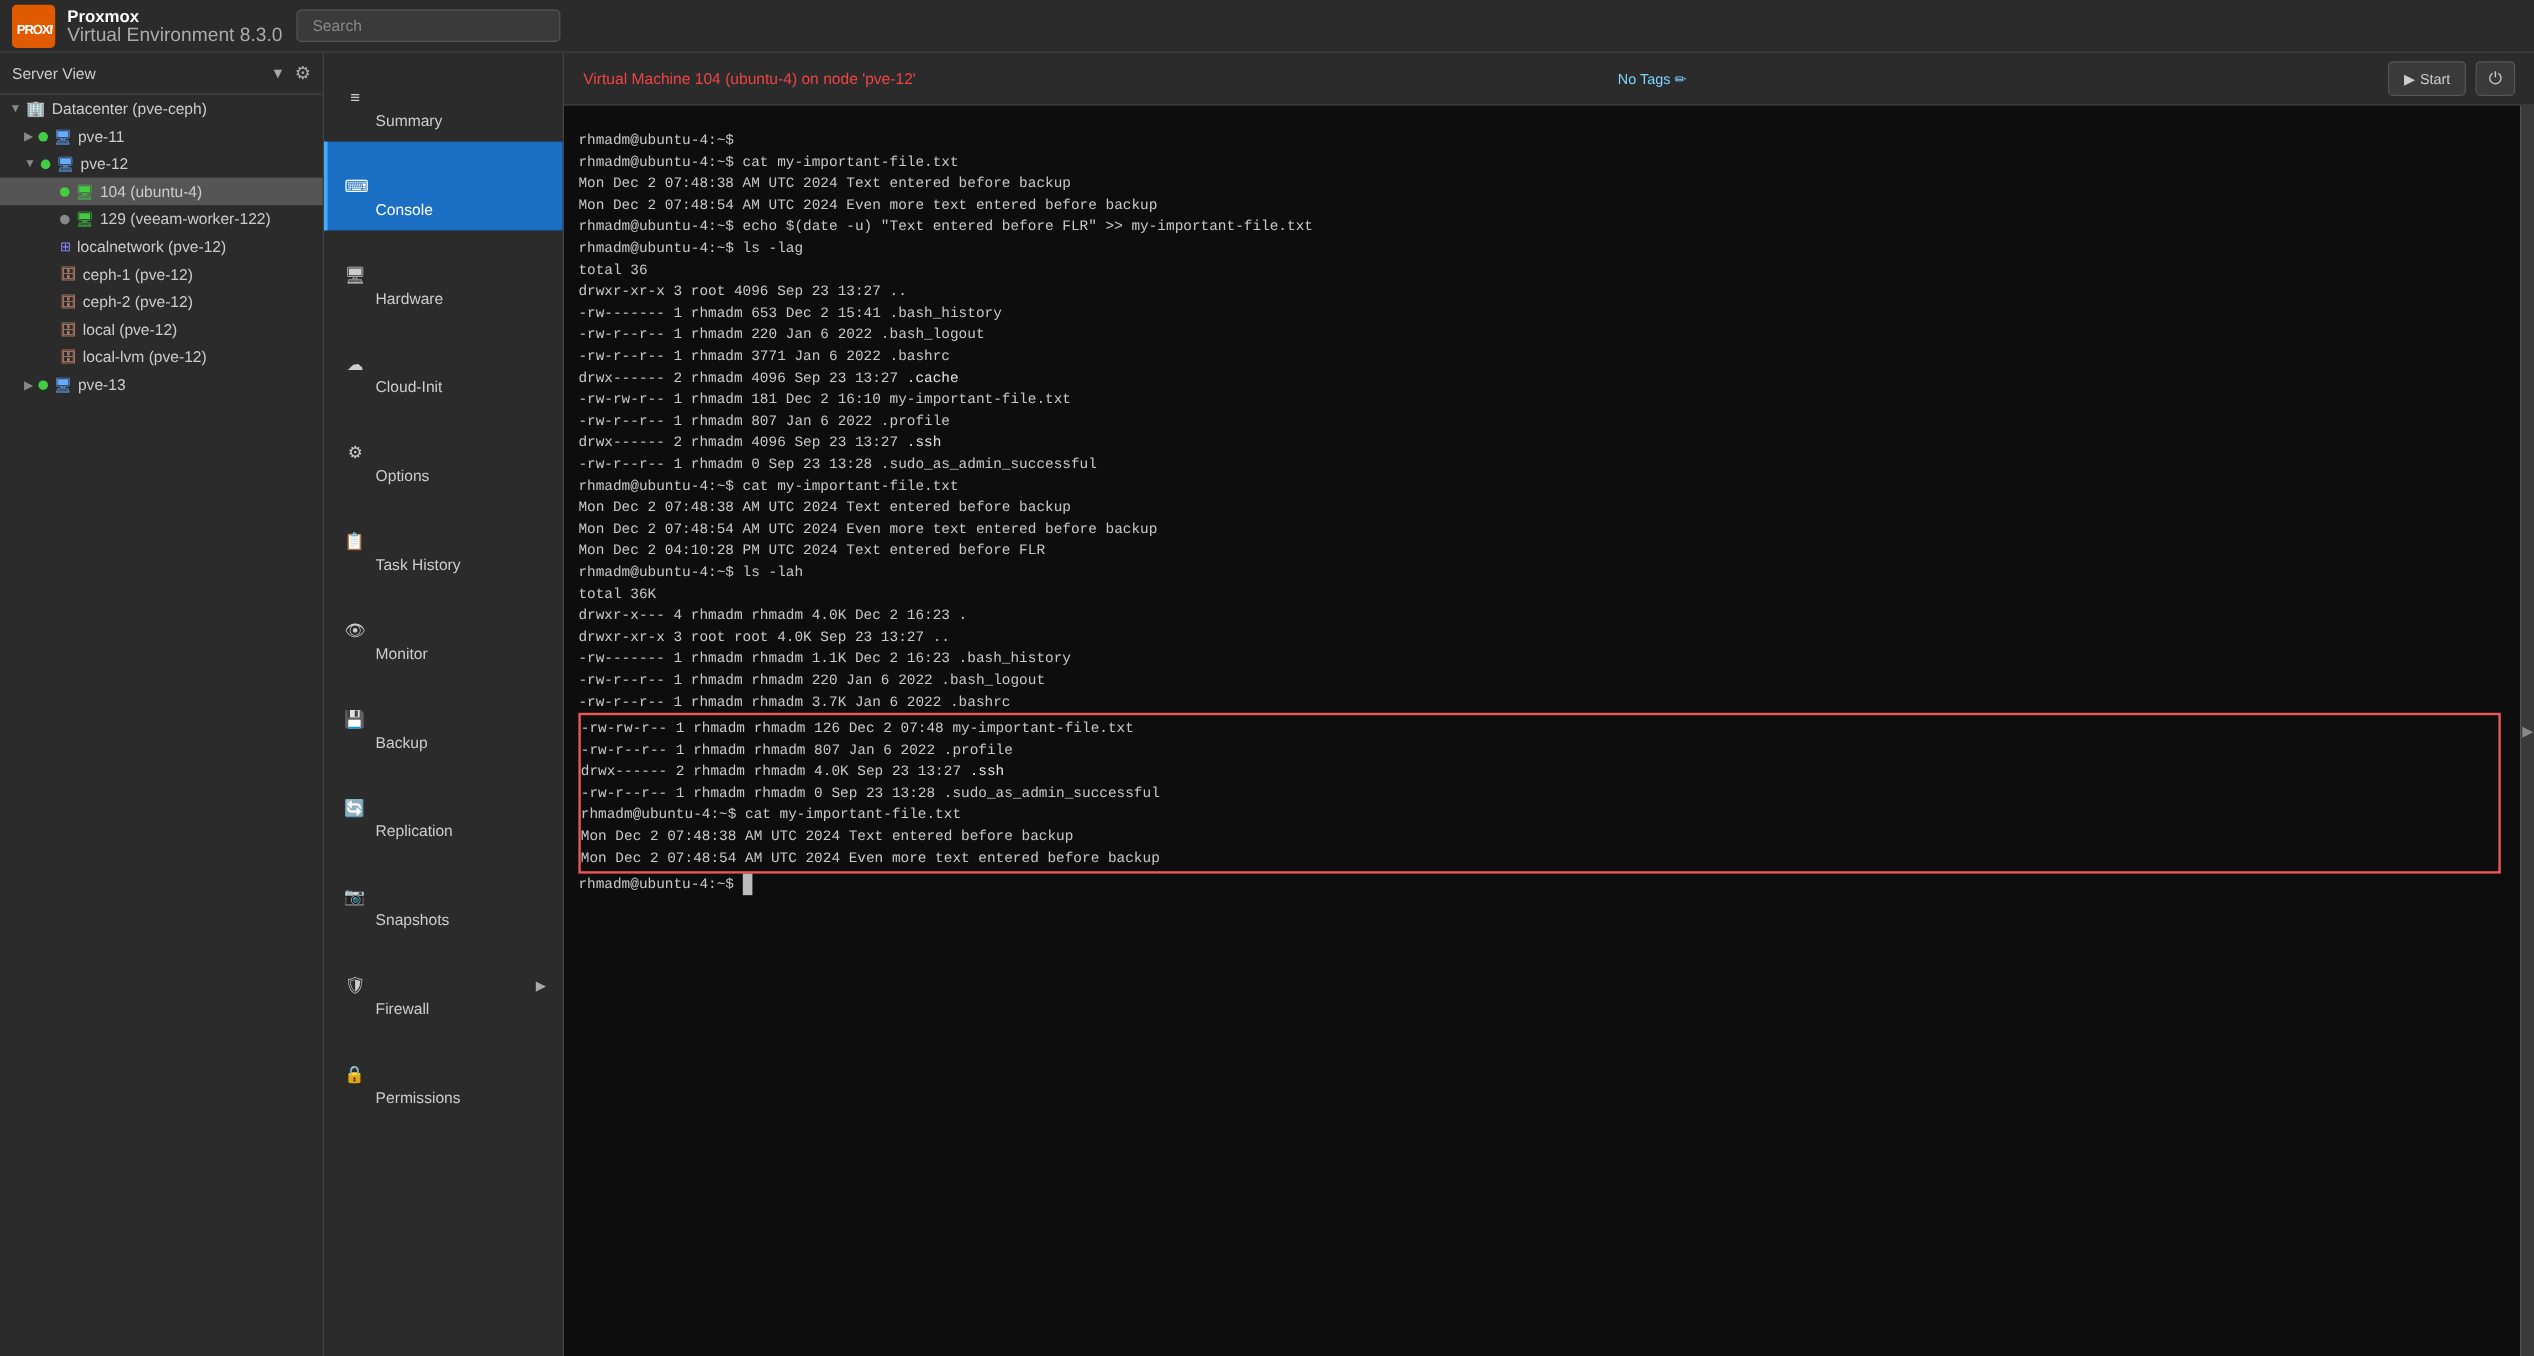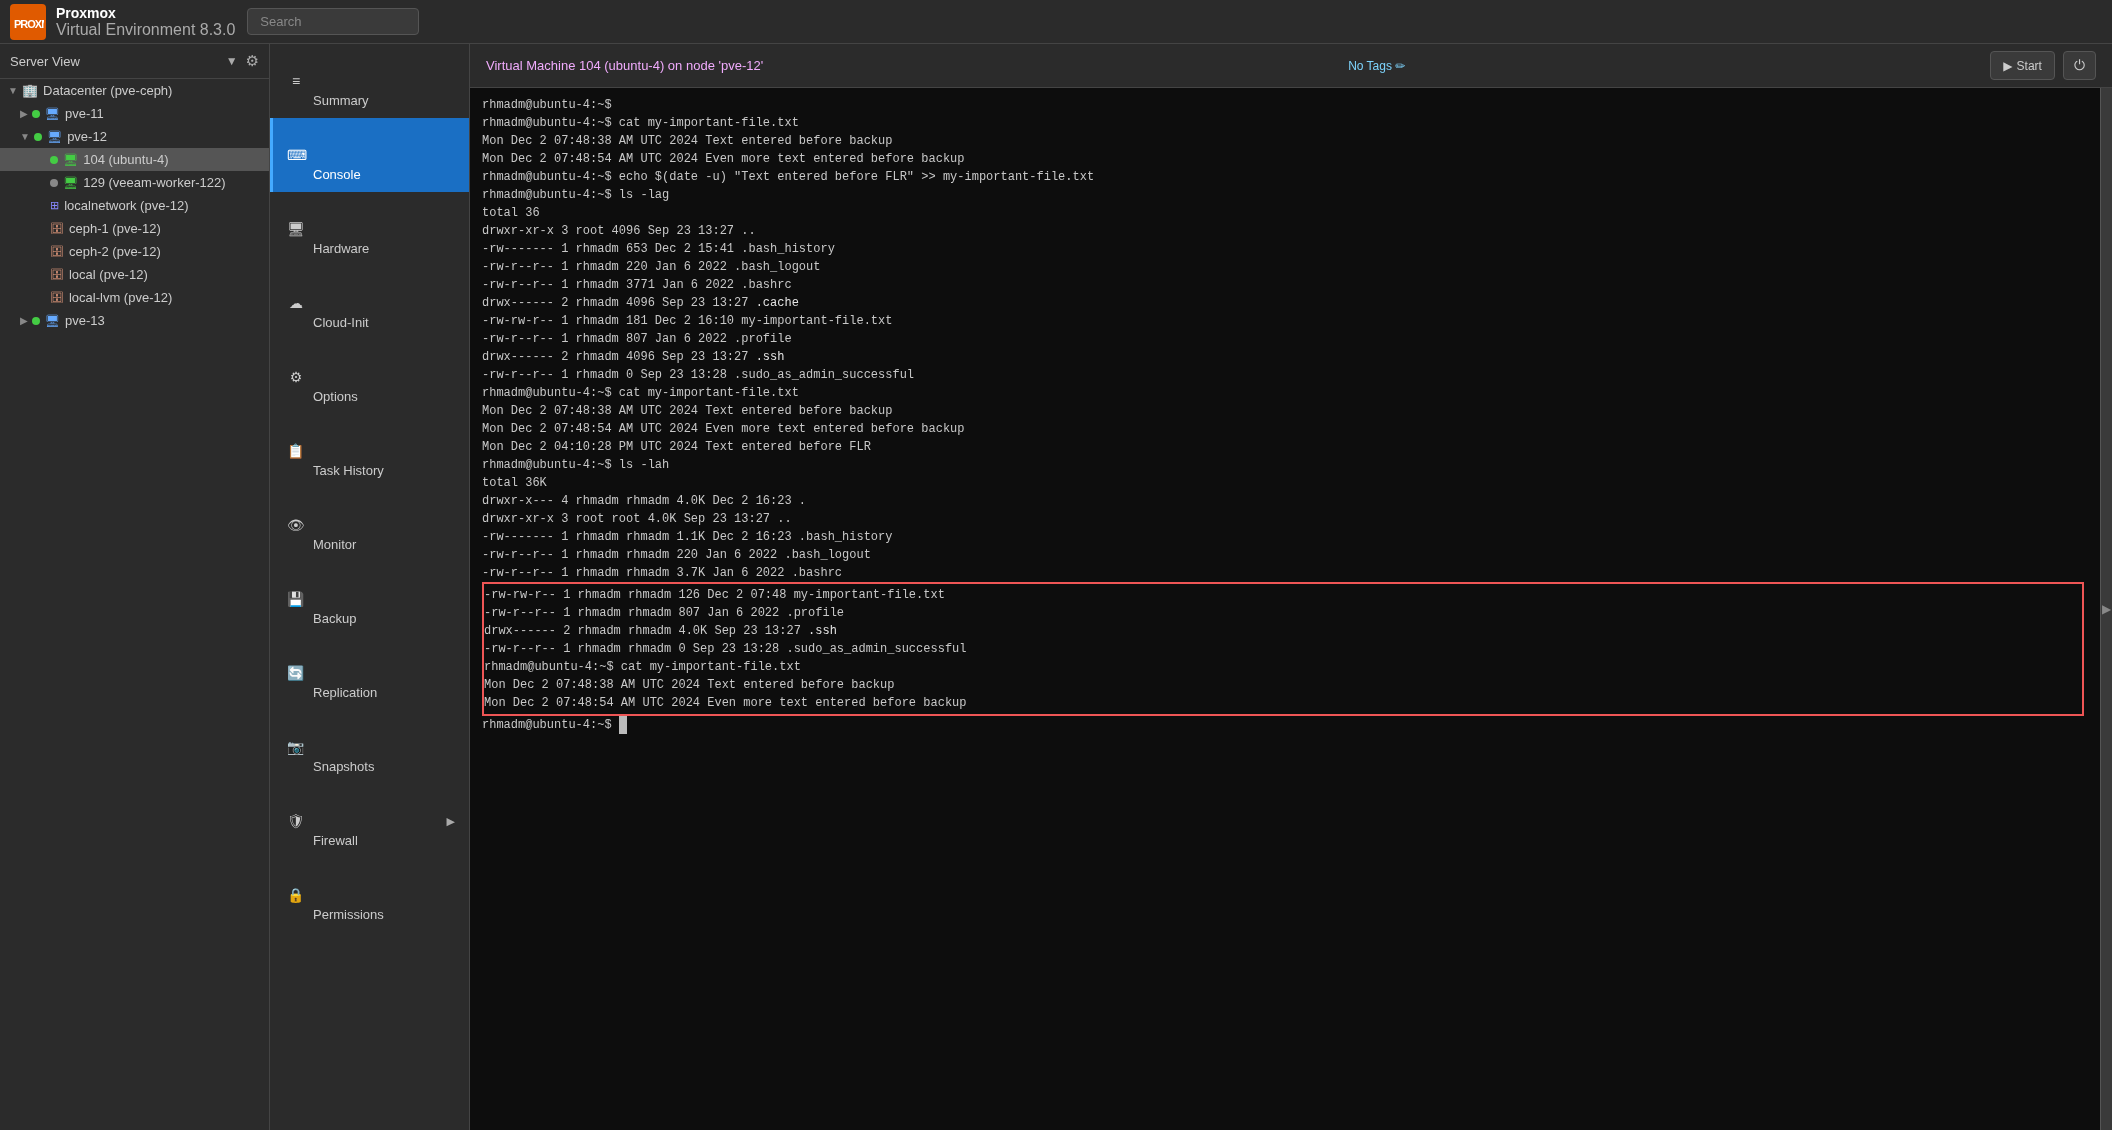--- a/index.html
+++ b/index.html
@@ -2,21 +2,21 @@
 <html><head>
   <meta charset="utf-8">
   <style>
     * { box-sizing: border-box; margin: 0; padding: 0; }
     body { font-family: 'Segoe UI', Tahoma, Geneva, Verdana, sans-serif; background: #1a1a1a; color: #ccc; height: 100vh; overflow: hidden; display: flex; flex-direction: column; font-size: 13px; }
 
     
     .topbar { display: flex; align-items: center; background: #2b2b2b; border-bottom: 1px solid #444; height: 44px; padding: 0 10px; gap: 12px; flex-shrink: 0; }
     .logo { display: flex; align-items: center; gap: 4px; }
     .logo-icon { width: 36px; height: 36px; background: #e05a00; border-radius: 4px; display: flex; align-items: center; justify-content: center; color: white; font-weight: 900; font-size: 11px; letter-spacing: -1px; }
-    .search-bar { background: #3a3a3a; border: 1px solid #555; border-radius: 4px; padding: 5px 12px; color: #ccc; width: 172px; outline: none; font-size: 13px; }
+    .search-bar { background: #3a3a3a; border: 1px solid #555; border-radius: 4px; padding: 5px 12px; color: #ccc; width: 220px; outline: none; font-size: 13px; }
     .search-bar::placeholder { color: #888; }
 
     
     .main { display: flex; flex: 1; overflow: hidden; }
 
     
     .sidebar { width: 270px; background: #2b2b2b; border-right: 1px solid #444; display: flex; flex-direction: column; overflow-y: auto; flex-shrink: 0; }
     .sidebar-header { display: flex; align-items: center; justify-content: space-between; padding: 8px 10px; border-bottom: 1px solid #444; }
     .sidebar-gear { color: #aaa; cursor: pointer; font-size: 15px; }
 
@@ -41,28 +41,28 @@
     .nav-item.active { background: #1a6fc4; border-left: 3px solid #4af; color: #fff; }
     .nav-item-icon { font-size: 14px; width: 18px; text-align: center; }
     .nav-item-label { font-size: 13px; margin-top: 39px; }
     .nav-item-arrow { margin-left: auto; color: #aaa; font-size: 11px; }
 
     
     .content { flex: 1; display: flex; flex-direction: column; overflow: hidden; background: #1e1e1e; }
 
     
     .content-header { display: flex; align-items: center; justify-content: space-between; padding: 8px 16px; background: #2b2b2b; border-bottom: 1px solid #444; height: 44px; flex-shrink: 0; }
-    .content-title { color: #f0abfc; font-size: 13px; }
+    .content-title { color: #ef4444; font-size: 13px; }
     .content-tags { color: #7dd3fc; font-size: 12px; cursor: pointer; }
     .header-actions { display: flex; gap: 8px; }
     .btn-start { display: flex; align-items: center; gap: 4px; background: #3a3a3a; border: 1px solid #555; border-radius: 4px; color: #ccc; padding: 5px 12px; cursor: pointer; font-size: 12px; }
     .btn-power { display: flex; align-items: center; background: #3a3a3a; border: 1px solid #555; border-radius: 4px; color: #ccc; padding: 5px 10px; cursor: pointer; font-size: 14px; }
 
     
-    .terminal { flex: 1; background: #0d0d0d; font-family: 'Courier New', Courier, monospace; font-size: 12px; padding: 8px 12px; overflow-y: auto; color: #c8c8c8; line-height: 1.5; position: relative; }
+    .terminal { flex: 1; background: #0d0d0d; font-family: 'Courier New', Courier, monospace; font-size: 12px; padding: 20px 12px; overflow-y: auto; color: #c8c8c8; line-height: 1.5; position: relative; }
     .link-blue { color: #e5e5e5; }
     .term-line { display: block; }
 
     
     .scroll-handle { width: 12px; background: #3a3a3a; border-left: 1px solid #555; display: flex; align-items: center; justify-content: center; flex-shrink: 0; cursor: pointer; }
     .scroll-arrow { color: #888; font-size: 12px; }
   </style>
 </head>
 <body>
 

